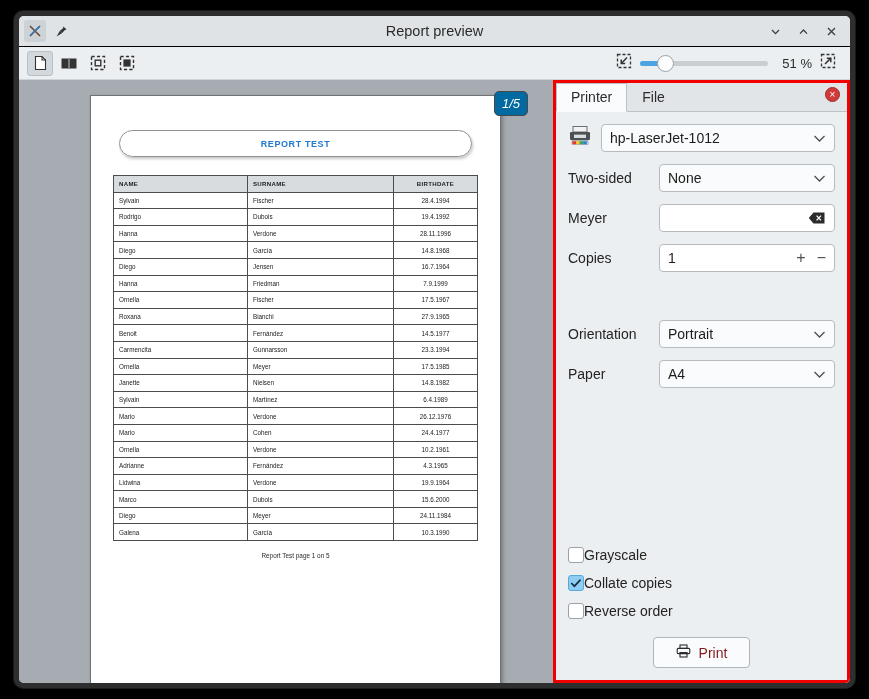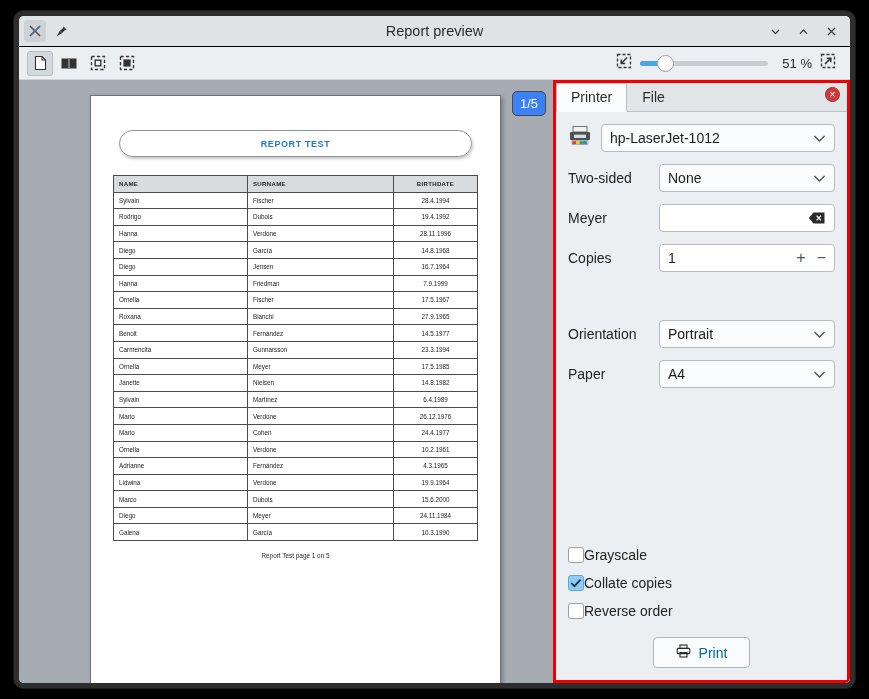--- a/index.html
+++ b/index.html
@@ -103,27 +103,28 @@
     position: absolute;
     left: 71px; top: 15px;
     width: 411px; height: 592px;
     background: #ffffff;
     border: 1px solid #6e7276;
     box-shadow: 2px 2px 4px rgba(0,0,0,.28);
     padding: 20px 22px;
   }
   #pagebadge {
     position: absolute;
-    right: 7px; top: 11px;
-    background: #3b82f6;
+    right: 25px; top: 11px;
+    background: #0369a1;
     color: #ffffff;
     font-size: 13px;
     padding: 4px 7px;
     border-radius: 5px;
     border: 1px solid #45494c;
+    font-style: italic;
   }
   
   #report-title-box {
     margin: 14px 6px 18px 6px;
     border: 1px solid #8e9296;
     border-radius: 16px;
     height: 27px;
     display: flex; align-items: center; justify-content: center;
     box-shadow: 1px 2px 3px rgba(0,0,0,.22);
   }
@@ -225,21 +226,21 @@
   }
   .chk.on { background: #8ecdf4; border-color: #5aa8d8; }
   .chk svg { display: block; }
   .chklbl { font-size: 14px; color: #232323; }
 
   #print-row { display: flex; justify-content: center; padding-bottom: 12px; }
   #print-btn {
     background: #fafbfc; border: 1px solid #b0b5ba; border-radius: 4px;
     padding: 6px 22px;
     display: flex; align-items: center; gap: 8px;
-    font-size: 14px; color: #0369a1;
+    font-size: 14px; color: #7f1d1d;
   }
 </style>
 </head>
 <body>
 
 <div id="window">
   <div class="inner">
 
     <div id="titlebar">
       <div class="tb-left">

